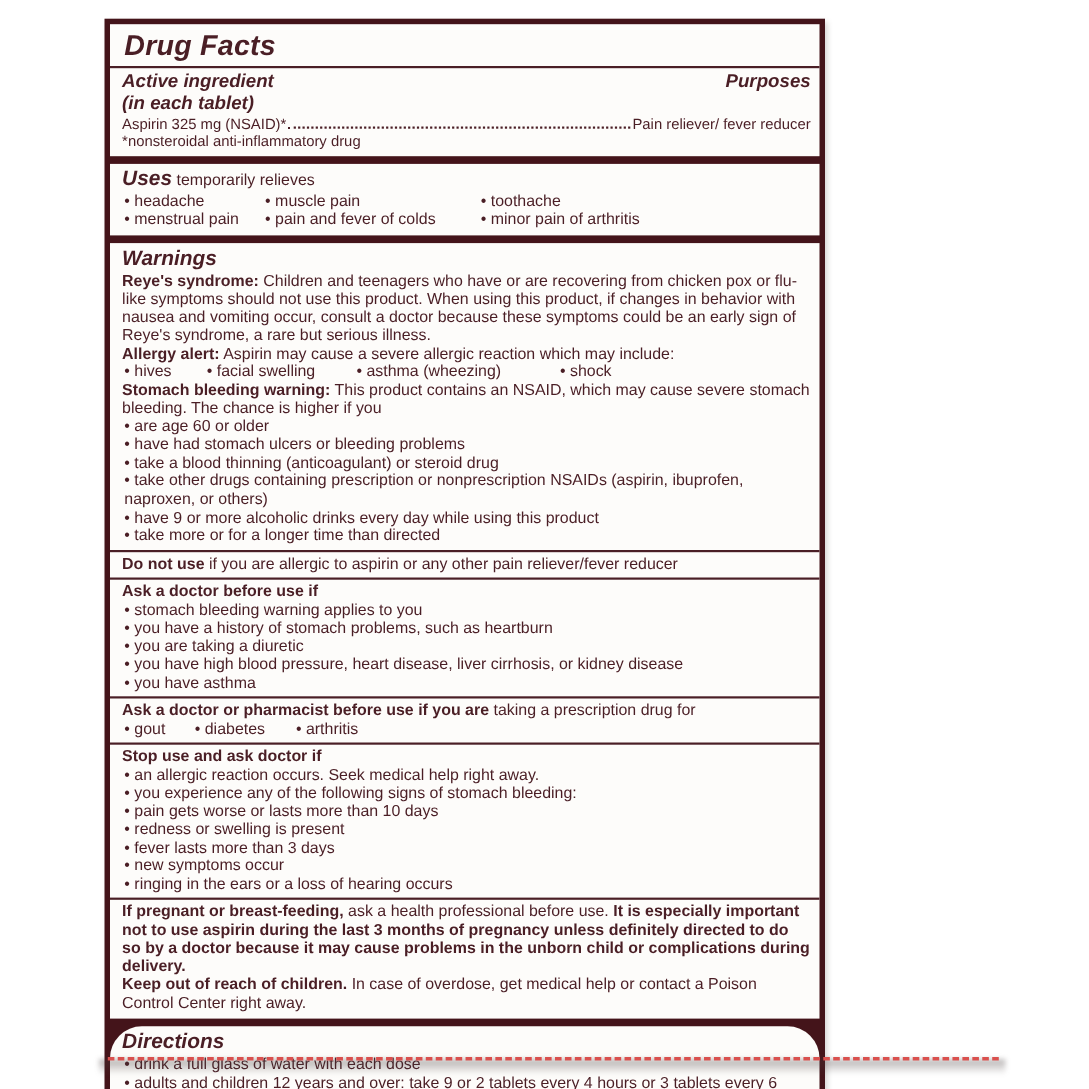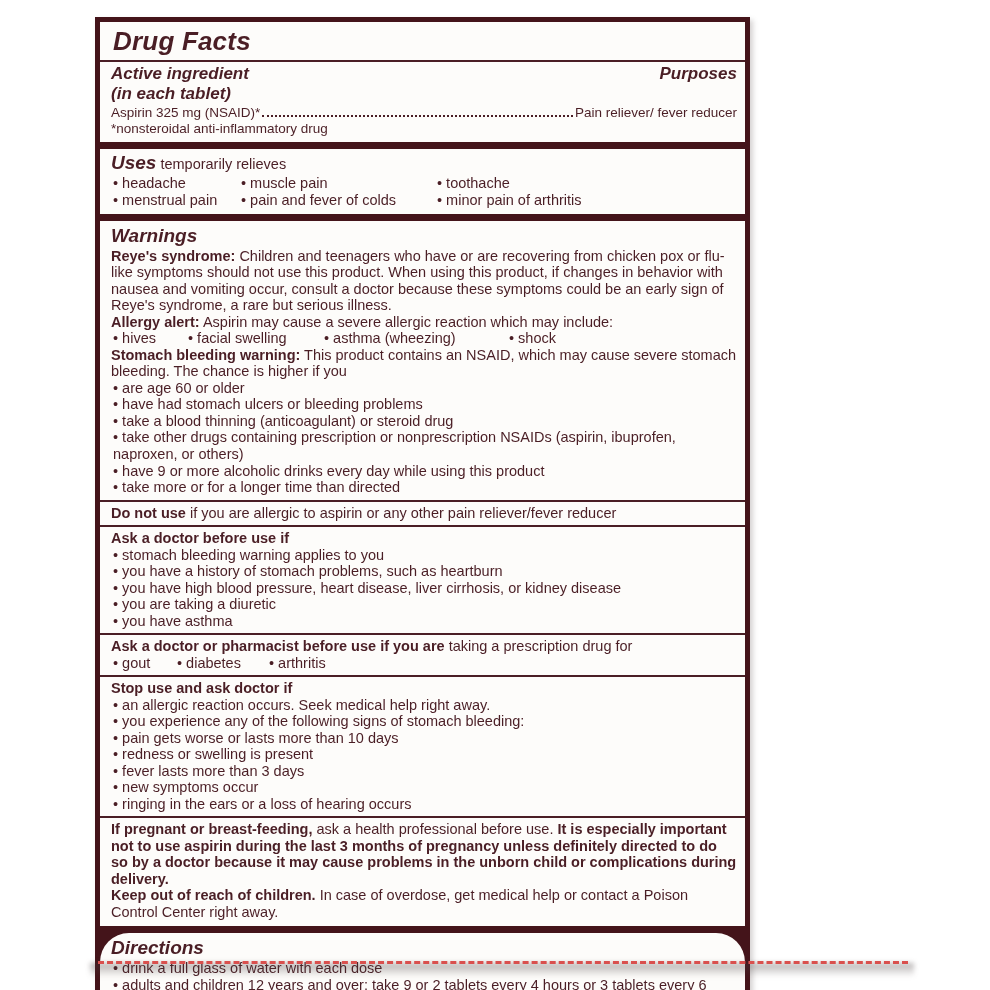--- a/index.html
+++ b/index.html
@@ -136,22 +136,22 @@
     <div class="bi">have 9 or more alcoholic drinks every day while using this product</div>
     <div class="bi">take more or for a longer time than directed</div>
 
     <hr class="subrule">
     <p><b>Do not use</b> <span>if you are allergic to aspirin or any other pain reliever/fever reducer</span></p>
 
     <hr class="subrule">
     <p><b>Ask a doctor before use if</b></p>
     <div class="bi">stomach bleeding warning applies to you</div>
     <div class="bi">you have a history of stomach problems, such as heartburn</div>
+    <div class="bi">you are taking a diuretic</div>
     <div class="bi">you have high blood pressure, heart disease, liver cirrhosis, or kidney disease</div>
-    <div class="bi">you are taking a diuretic</div>
     <div class="bi">you have asthma</div>
 
     <hr class="subrule">
     <p><b>Ask a doctor or pharmacist before use if you are</b> <span>taking a prescription drug for</span></p>
     <div class="rx-grid">
       <div class="bi">gout</div>
       <div class="bi">diabetes</div>
       <div class="bi">arthritis</div>
     </div>
 

